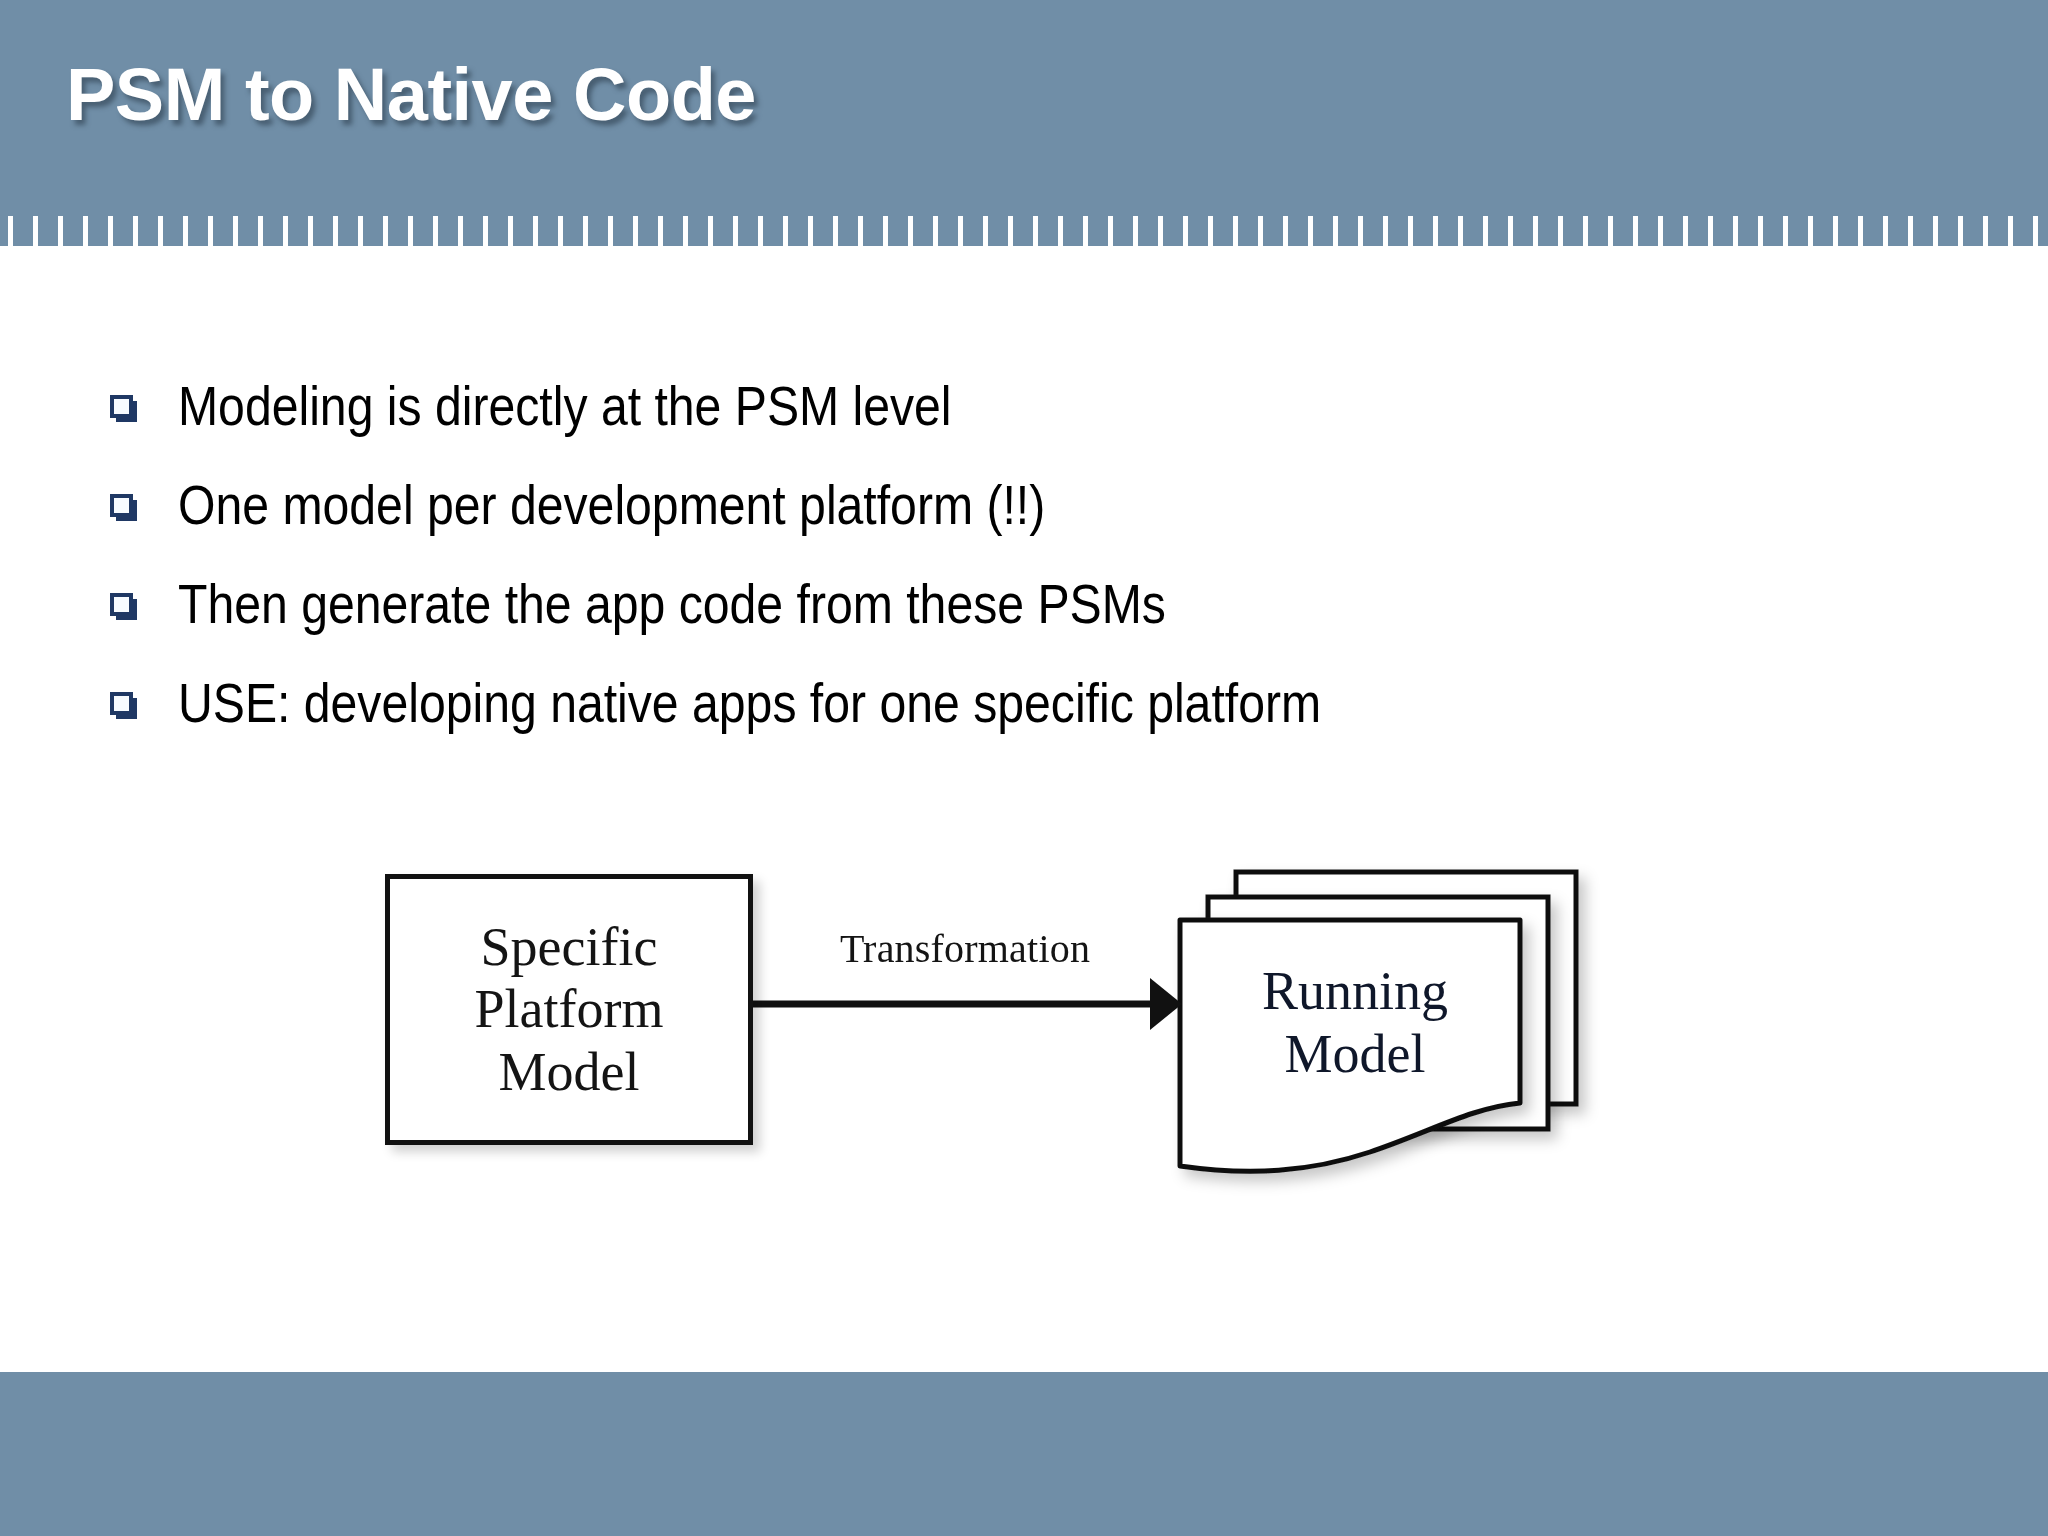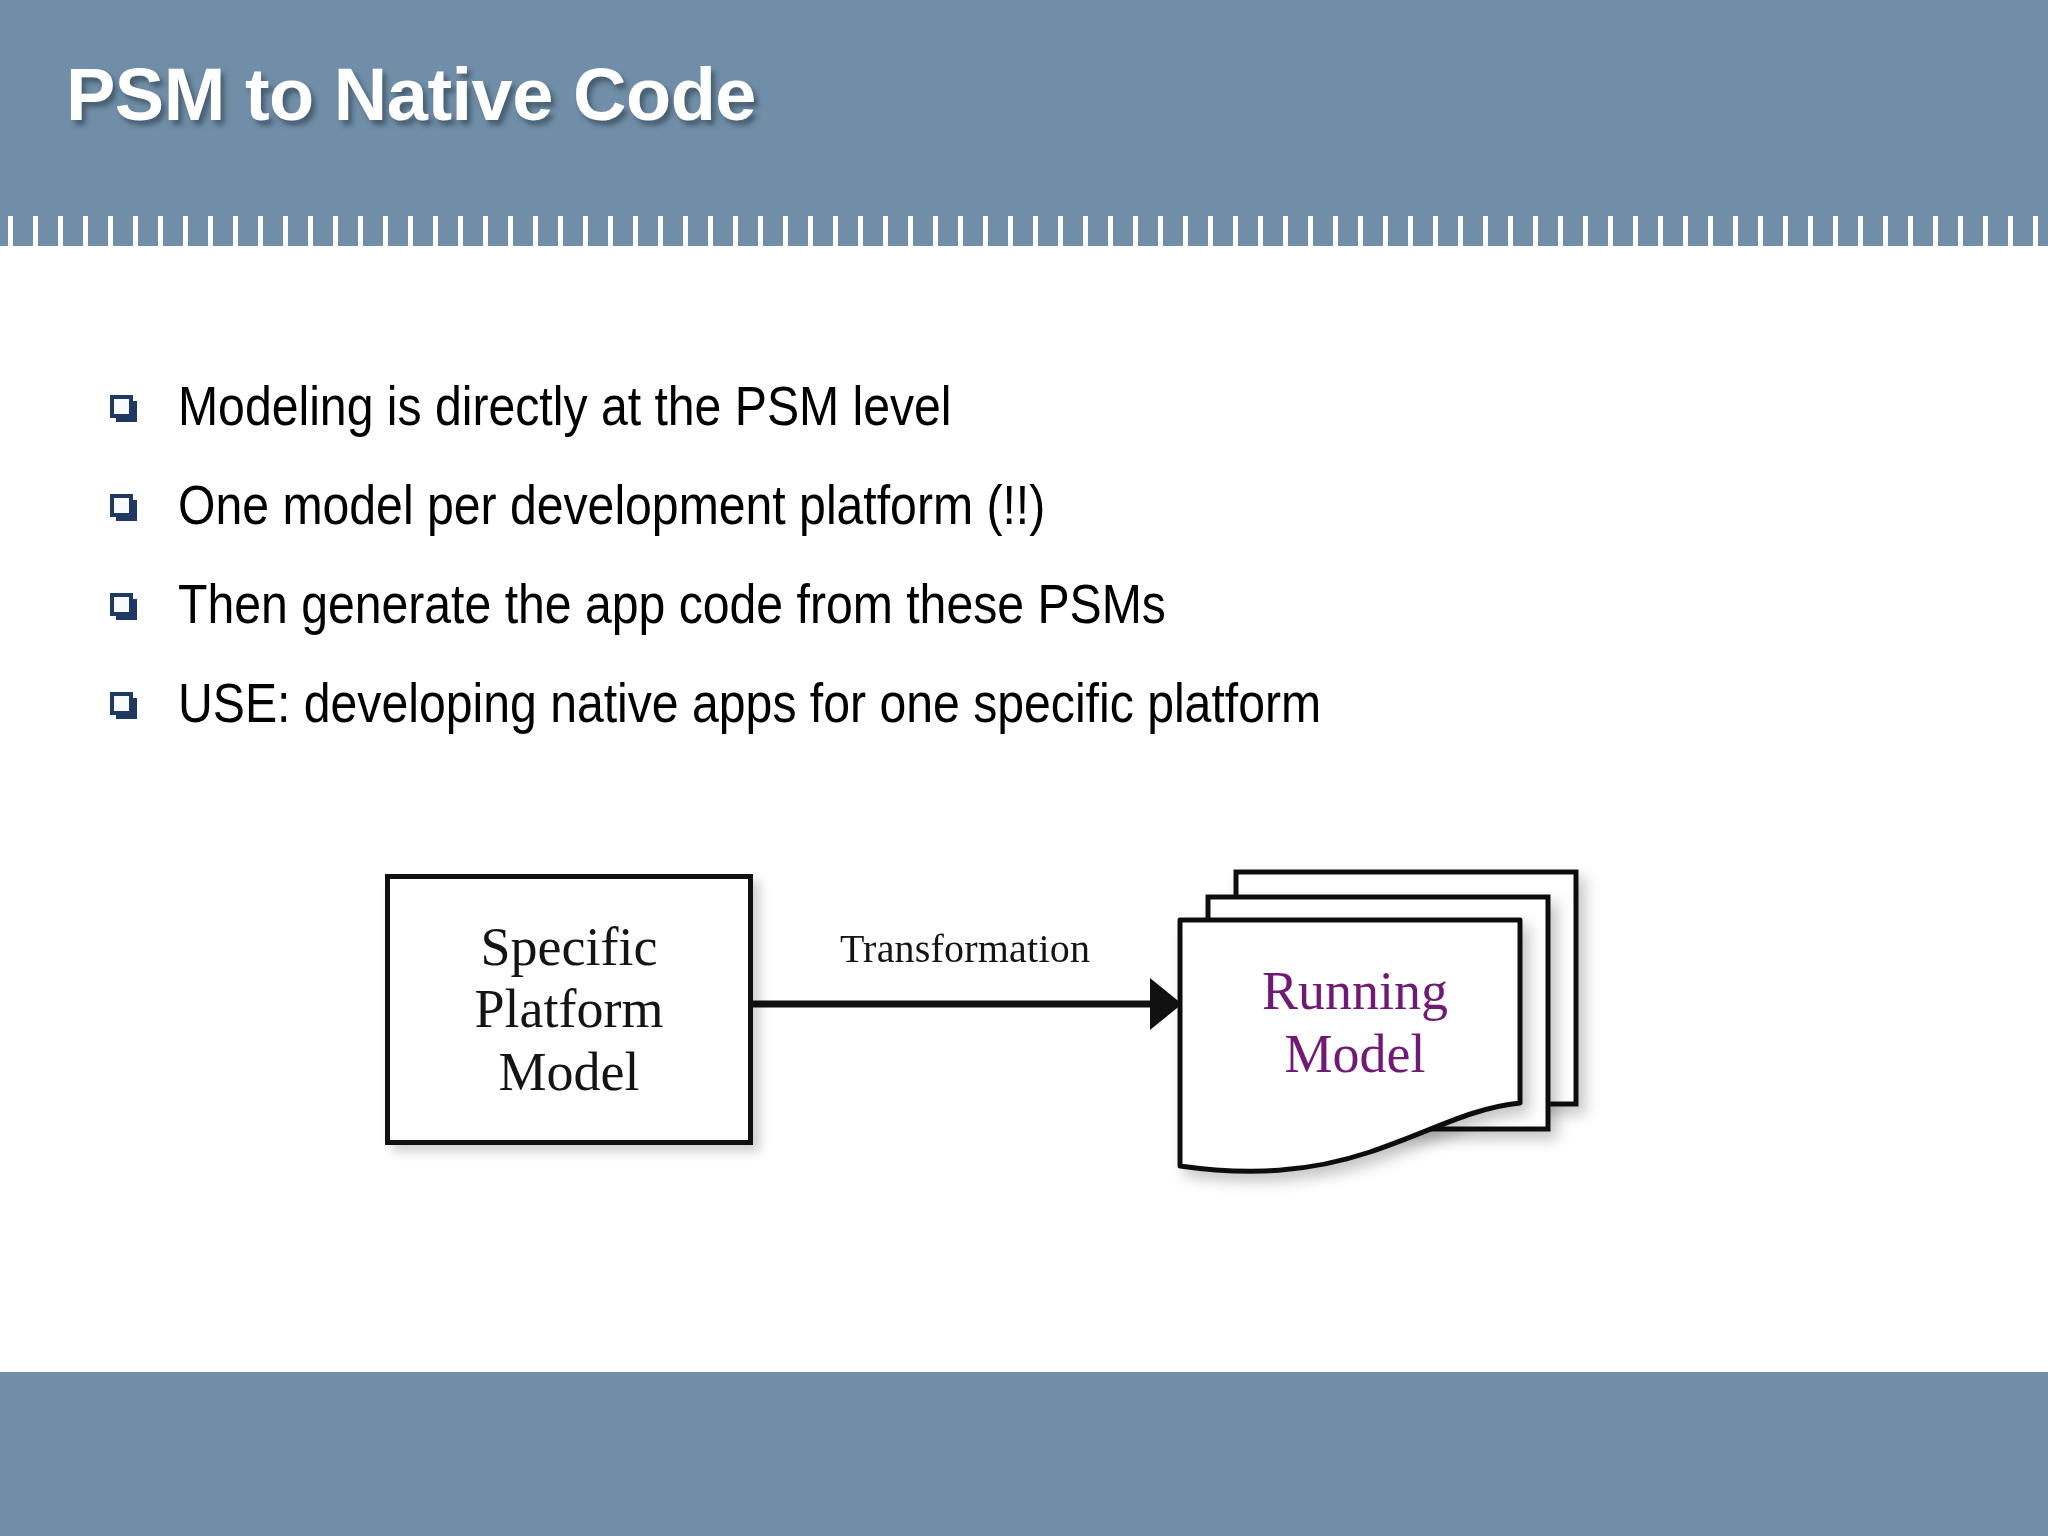--- a/index.html
+++ b/index.html
@@ -171,21 +171,21 @@
 
   .running-code-text {
     position: absolute;
     left: 1185px;
     top: 960px;
     width: 340px;
     text-align: center;
     font-family: "Liberation Serif", serif;
     font-size: 54px;
     line-height: 1.16;
-    color: #701a75;
+    color: #0f172a;
   }
 </style>
 </head>
 <body>
 
 <div id="slide">
 
   <div class="header-band"></div>
 
   <div class="slide-title">PSM to Native Code</div>

